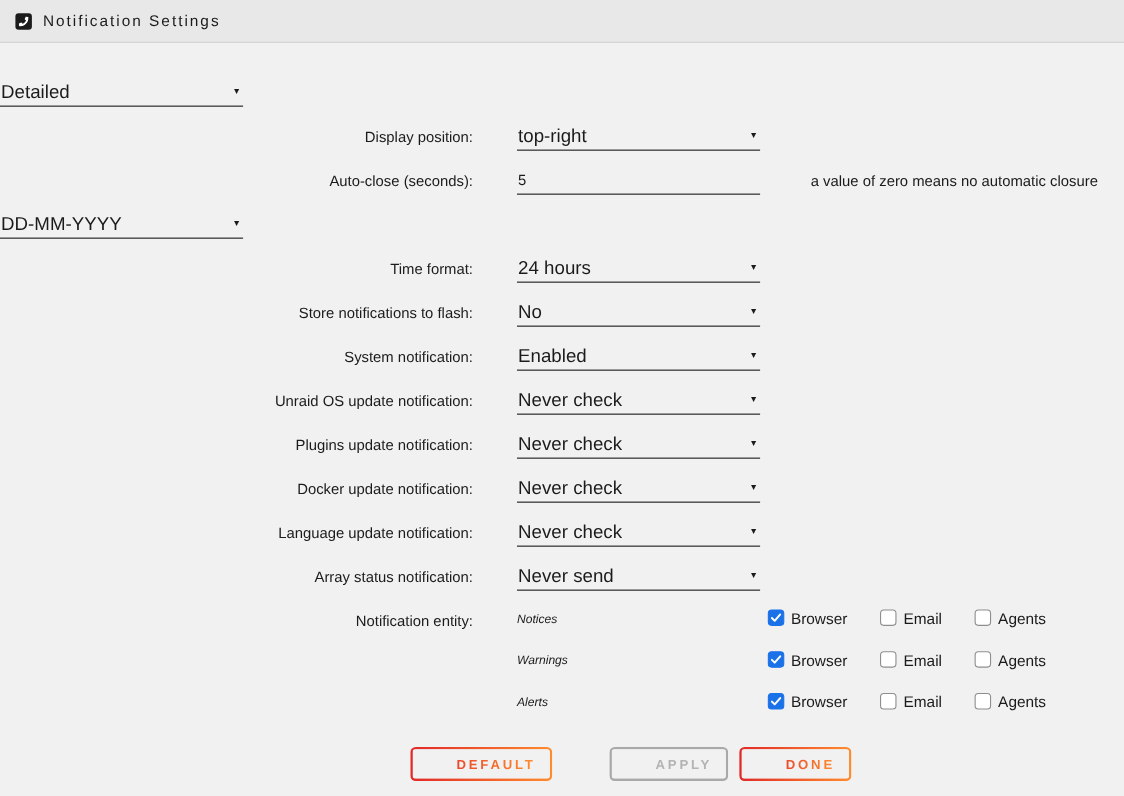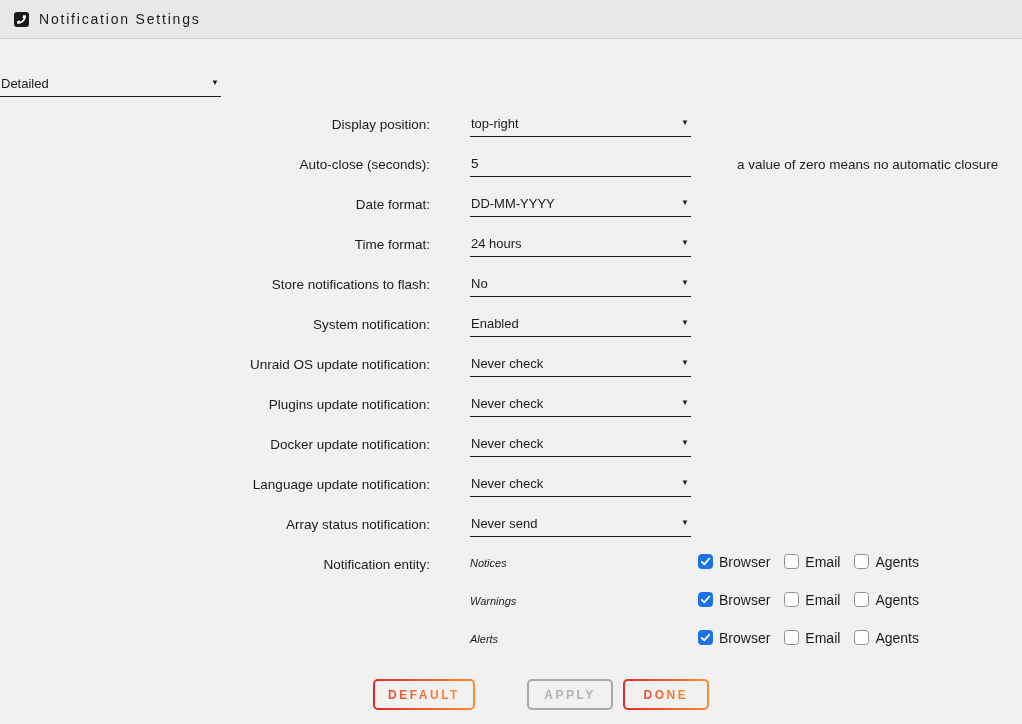--- a/index.html
+++ b/index.html
@@ -48,21 +48,21 @@
     margin-top:6px;
     height:26px;
     border-bottom:1px solid #1c1b1b;
     display:flex;
     align-items:center;
     position:relative;
   }
   .field select {
     appearance:none; -webkit-appearance:none;
     border:none; background:transparent;
-    font-family:inherit; font-size:13px; color:#1c1b1b;
+    font-family:inherit; font-size:17px; color:#1c1b1b;
     width:100%; padding:0 16px 0 1px;
     cursor:pointer;
   }
   .sel-arrow {
     position:absolute;
     right:2px; top:8px;
     font-size:8px;
     color:#1c1b1b;
     pointer-events:none;
     line-height:1;
@@ -80,21 +80,21 @@
   }
   
   .erow { display:flex; height:38px; }
   .ename {
     width:228px;
     font-style:italic;
     font-size:11px;
     padding-top:12px;
     flex:0 0 auto;
   }
-  .cgroups { display:flex; gap:14px; padding-top:8px; }
+  .cgroups { display:flex; gap:30px; padding-top:8px; }
   .cbg {
     display:flex; align-items:center; gap:6px;
     font-size:14px; cursor:pointer; height:17px;
   }
   .cbg input { position:absolute; opacity:0; width:0; height:0; }
   .cbbox {
     width:15px; height:15px;
     border:1px solid #8e8e8e;
     border-radius:3.5px;
     background:#fff;
@@ -122,20 +122,21 @@
     font-size:12px;
     font-weight:bold;
     letter-spacing:2.5px;
     cursor:pointer;
   }
   .btn span {
     background:linear-gradient(90deg,#ea4a2b,#ff8c2e);
     -webkit-background-clip:text;
     background-clip:text;
     color:transparent;
+    margin-left:27px;
   }
   .btn:disabled {
     background:
       linear-gradient(#f1f1f1,#f1f1f1) padding-box,
       linear-gradient(90deg,#a9a9a9,#a9a9a9) border-box;
     cursor:default;
   }
   .btn:disabled span {
     background:none;
     -webkit-background-clip:initial;
@@ -176,21 +177,20 @@
 
   <div class="row">
     <div class="row-label">Auto-close (seconds):</div>
     <div class="field">
       <input type="text" value="5" style="">
     </div>
     <div class="note">a value of zero means no automatic closure</div>
   </div>
 
   <div class="row">
-    <div class="row-label">Date format:</div>
     <div class="field">
       <select><option>DD-MM-YYYY</option></select>
       <span class="sel-arrow">▼</span>
     </div>
   </div>
 
   <div class="row">
     <div class="row-label">Time format:</div>
     <div class="field">
       <select><option>24 hours</option></select>

